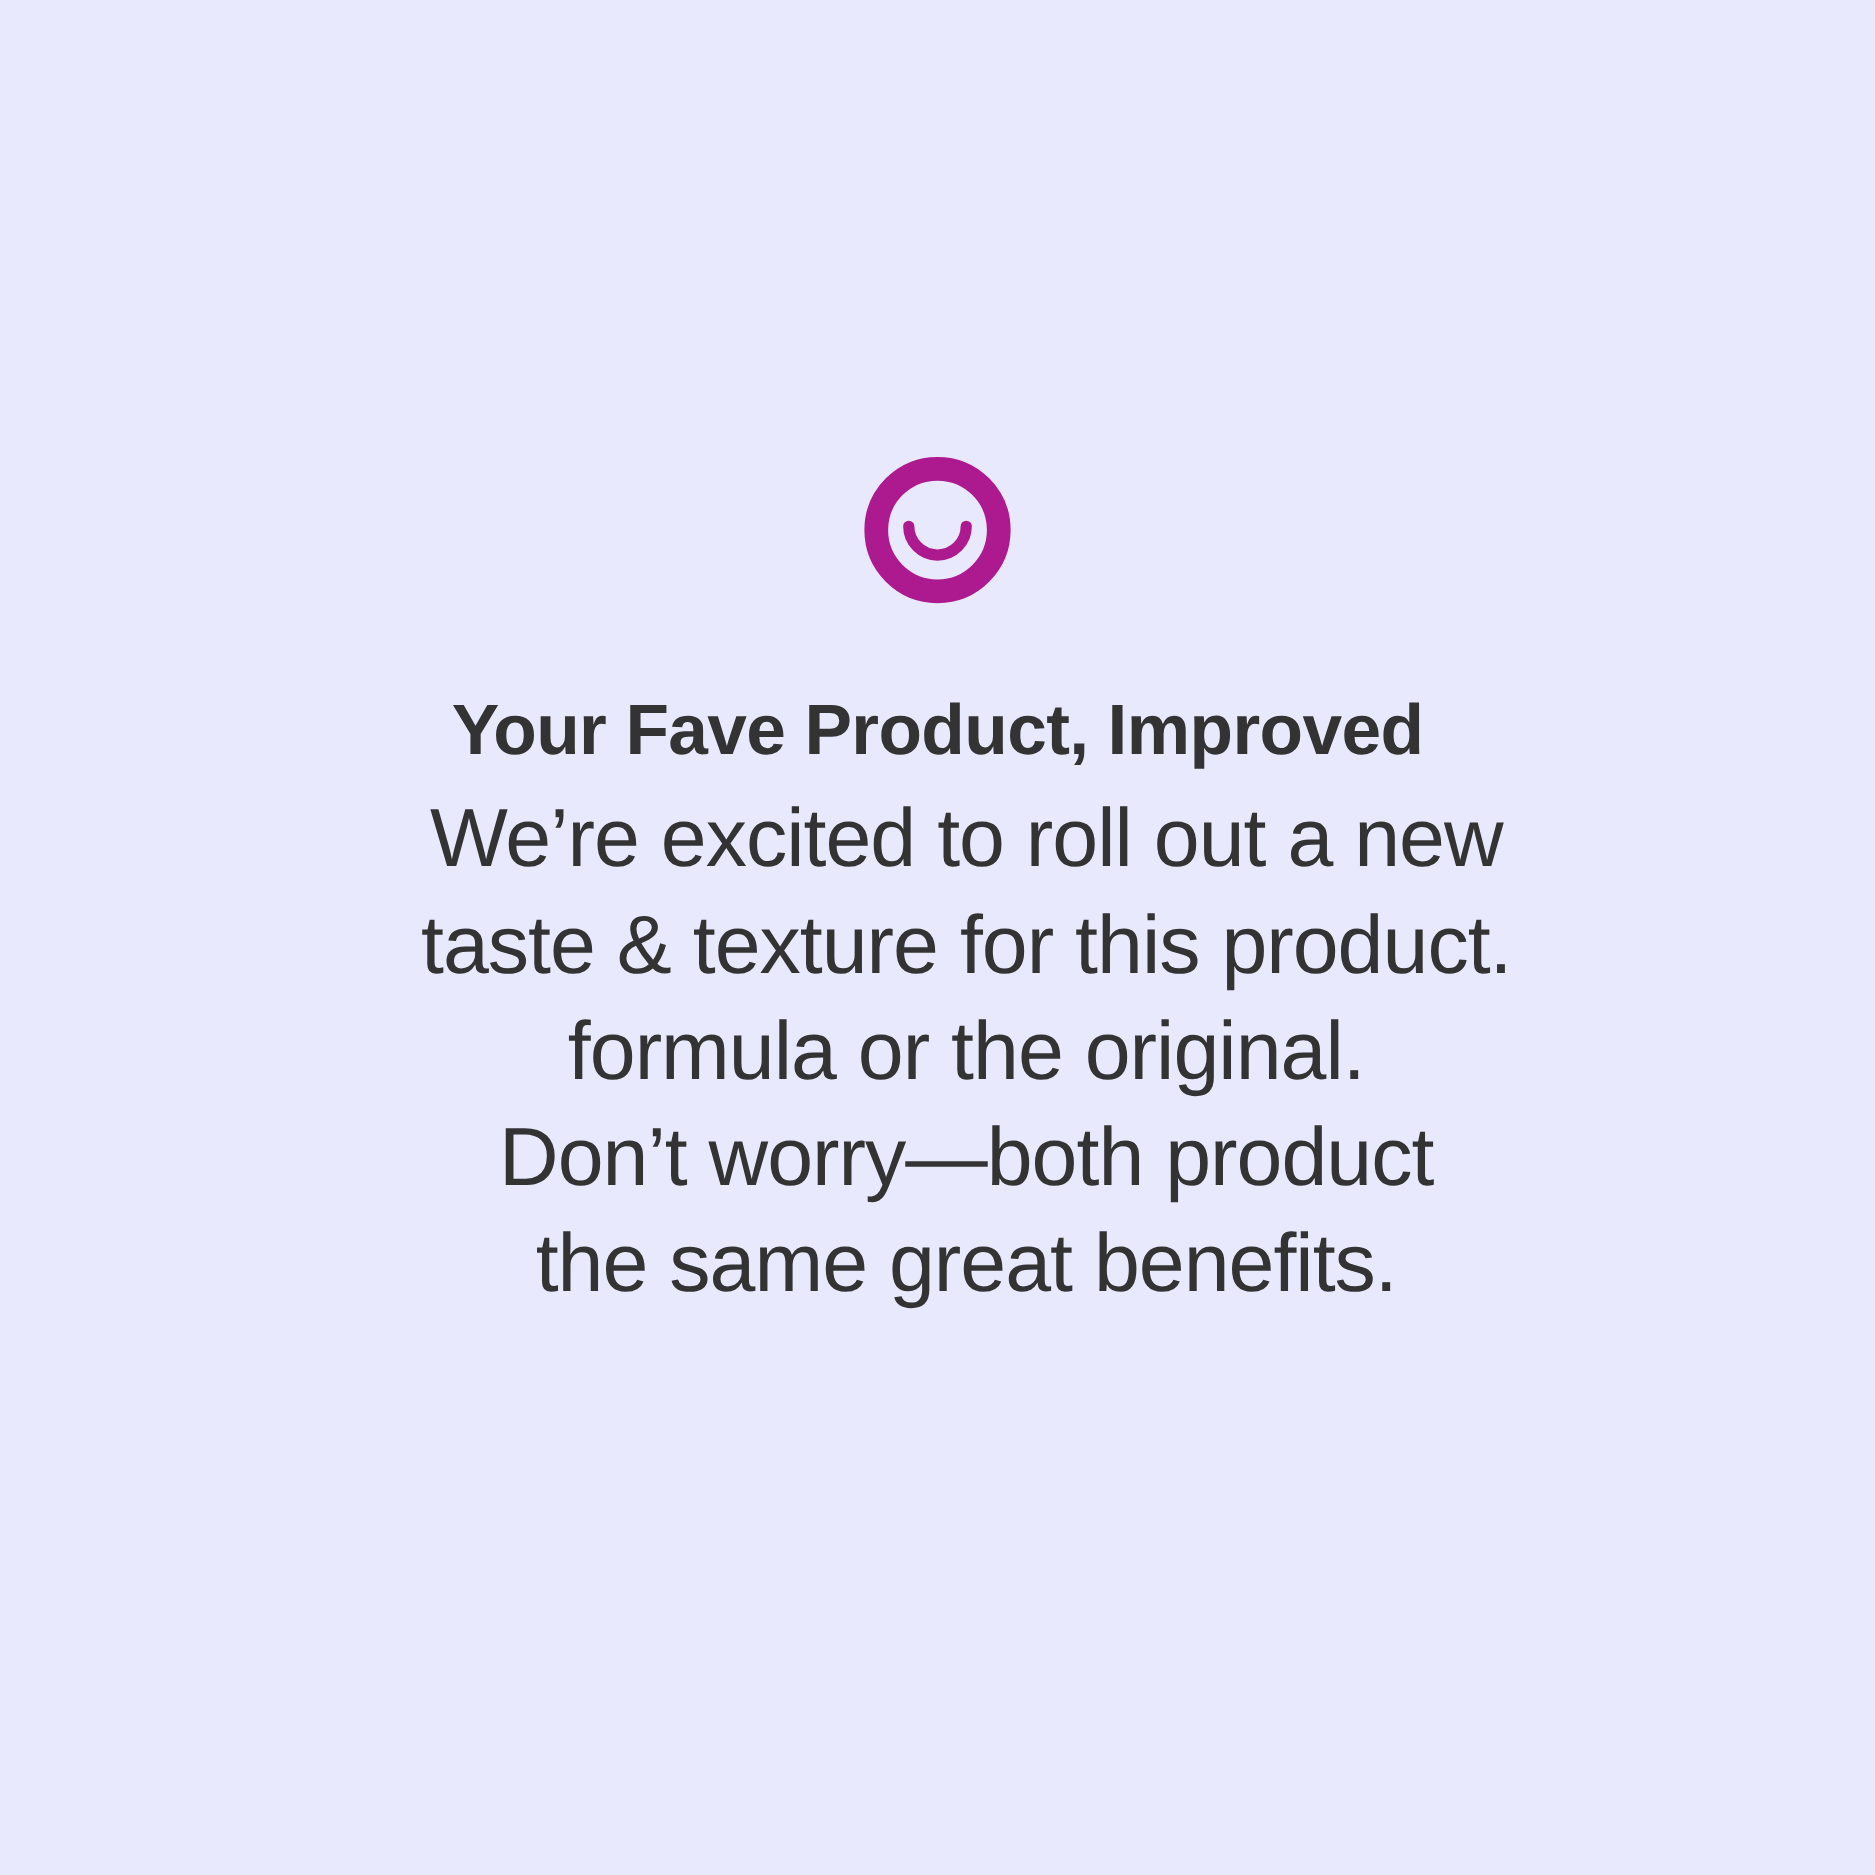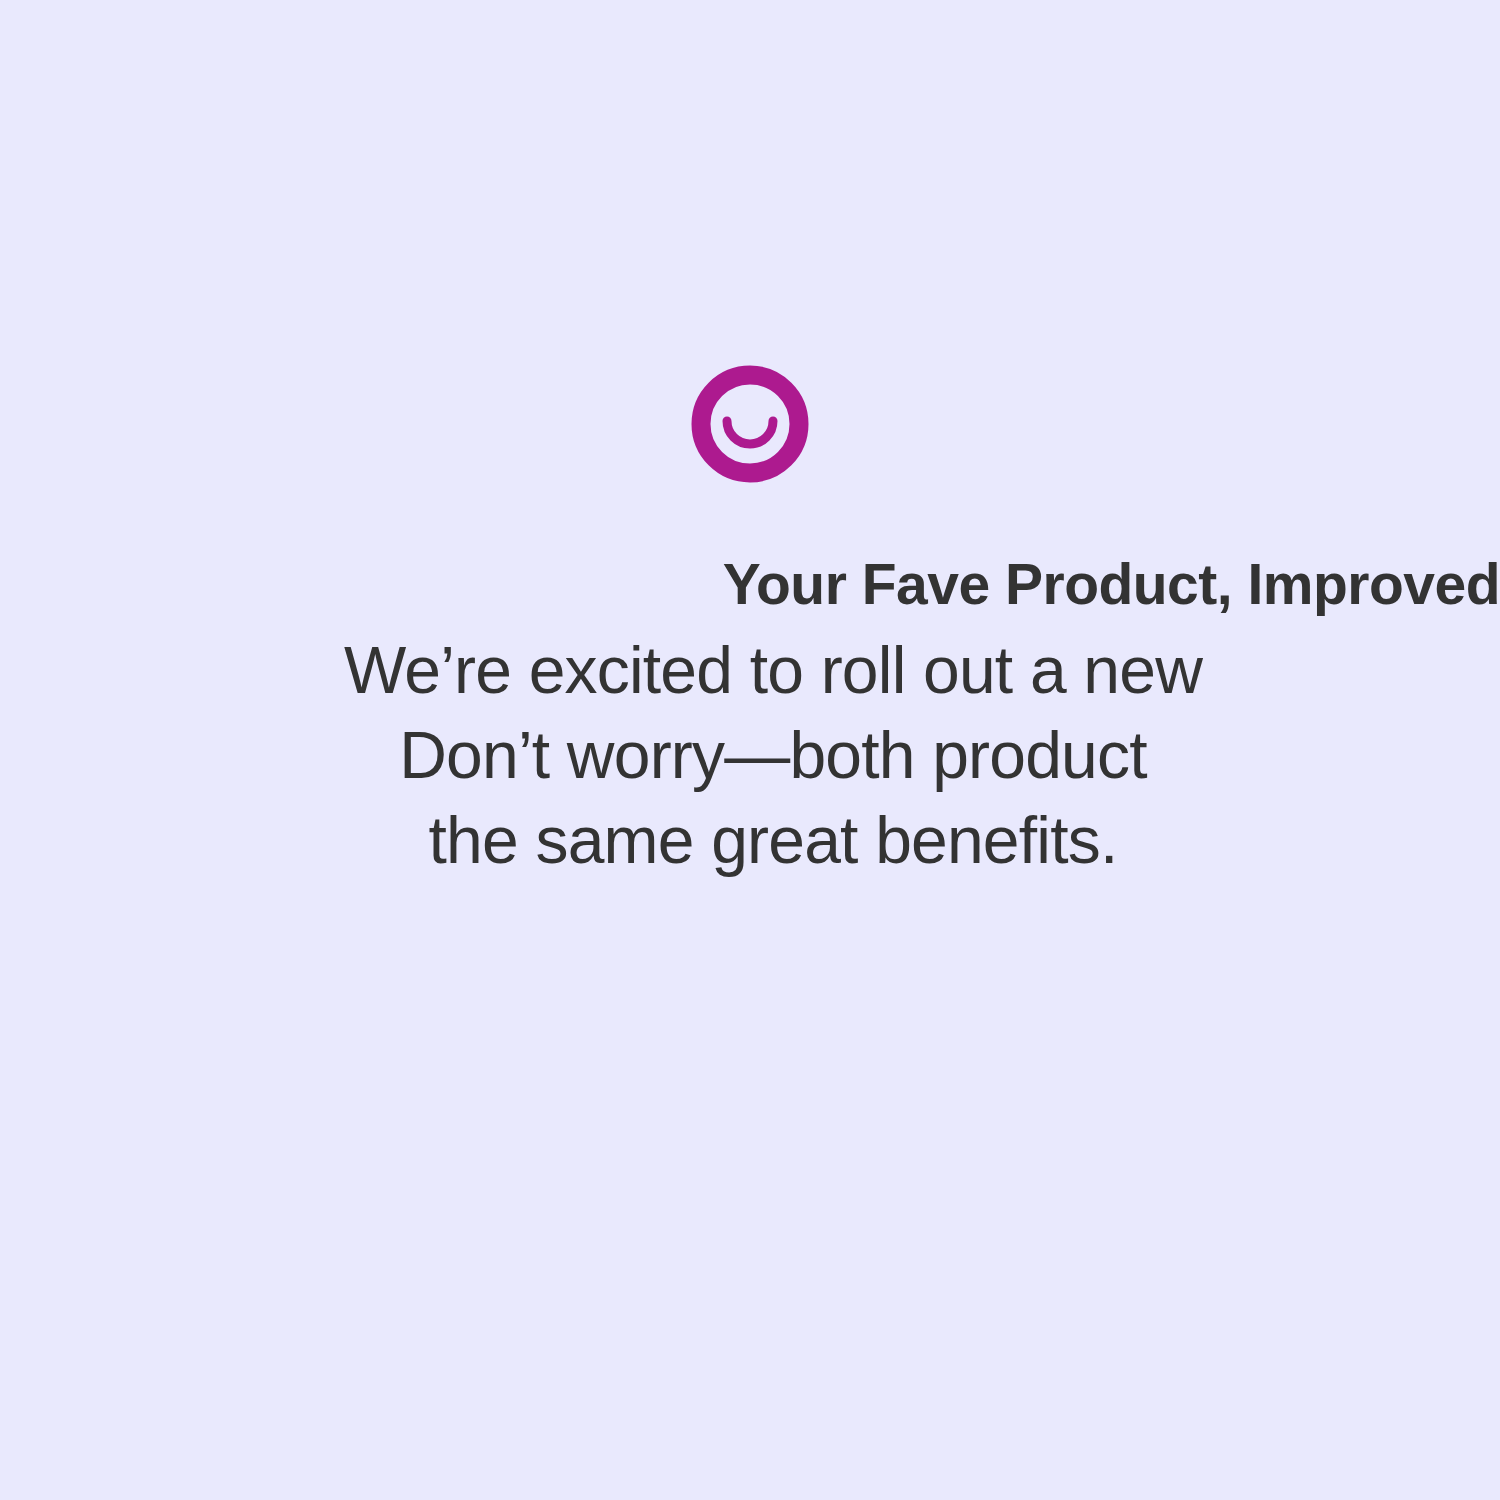--- a/index.html
+++ b/index.html
@@ -40,21 +40,21 @@
     width: 118px;
     height: 118px;
   }
 
   
   #headline {
     position: absolute;
     top: 514px;
     left: 0;
     width: 1500px;
-    text-align: right;
+    text-align: center;
     font-size: 57px;
     font-weight: bold;
     letter-spacing: -0.5px;
     color: #333333;
     line-height: 1.15;
     white-space: nowrap;
   }
 
   
   #body-copy {
@@ -86,17 +86,19 @@
       <circle cx="59" cy="59" r="49" fill="none" stroke="#AD1A8F" stroke-width="19"></circle>
 
       <path d="M 36 56 A 23 23 0 0 0 82 56" fill="none" stroke="#AD1A8F" stroke-width="9" stroke-linecap="round"></path>
     </svg>
   </div>
 
   <h1 id="headline" style="color: rgb(51, 51, 51);">Your Fave Product, Improved</h1>
 
   <div id="body-copy" style="color: rgb(51, 51, 51);">
     <span class="line">We’re excited to roll out a new</span>
+    <span class="line">taste &amp; texture for this product.</span>
+    <span class="line">formula or the original.</span>
     <span class="line">Don’t worry—both product</span>
     <span class="line">the same great benefits.</span>
   </div>
 
 </div>
 
 </body></html>

